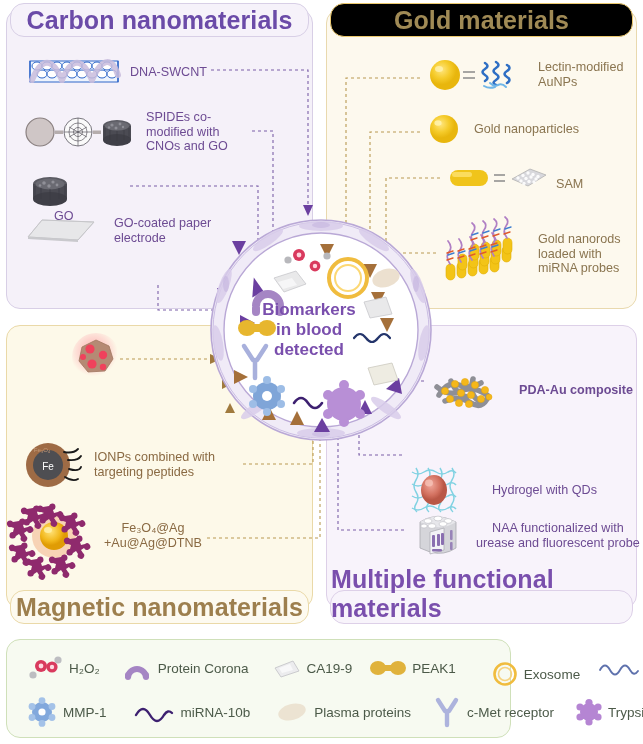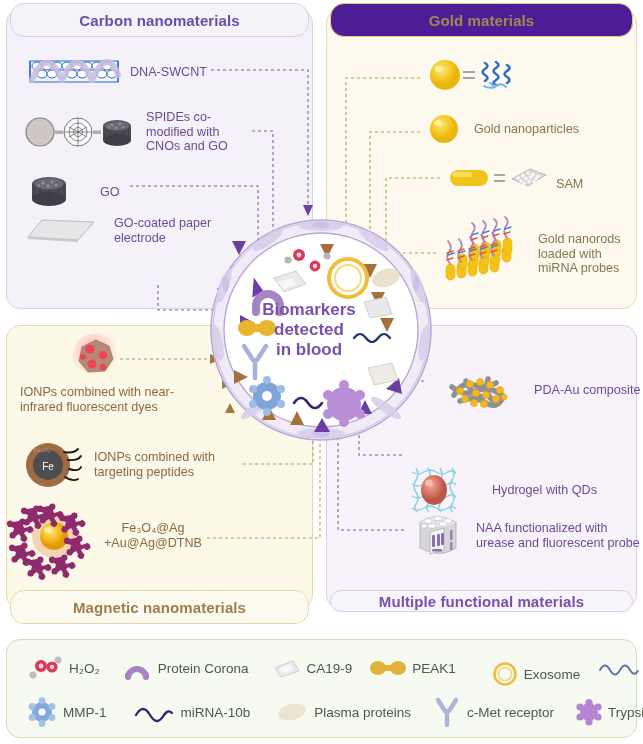--- a/index.html
+++ b/index.html
@@ -1,43 +1,43 @@
 <!DOCTYPE html>
 <html><head>
 <meta charset="utf-8">
 <style>
   html,body{margin:0;padding:0;background:#ffffff;}
   body{width:643px;height:744px;position:relative;overflow:hidden;
        font-family:"Liberation Sans","DejaVu Sans",sans-serif;}
   .panel-body{position:absolute;box-sizing:border-box;border-radius:14px;}
   .hdr{position:absolute;box-sizing:border-box;border-radius:14px;
        display:flex;align-items:center;justify-content:center;
-       font-weight:bold;font-size:15px;letter-spacing:.1px;}
+       font-weight:bold;font-size:25px;letter-spacing:.1px;}
   
   #carbon-body{left:6px;top:9px;width:307px;height:300px;background:#f5f1f9;
       border:1.2px solid #d8cfe6;}
   #carbon-hdr{left:10px;top:3px;width:299px;height:34px;background:#f6f2fa;
       border:1.2px solid #d8cfe6;color:#6b4ba8;}
   
   #gold-body{left:326px;top:9px;width:311px;height:300px;background:#fdf9ee;
       border:1.2px solid #e9d9ae;}
-  #gold-hdr{left:330px;top:3px;width:303px;height:34px;background:#4c1d95;
+  #gold-hdr{left:330px;top:3px;width:303px;height:34px;background:#000000;
       border:1.2px solid #ecc96e;color:#a08a55;}
   
   #mag-body{left:6px;top:325px;width:307px;height:284px;background:#fdf9e9;
       border:1.2px solid #ead9a8;}
   #mag-hdr{left:10px;top:590px;width:299px;height:34px;background:#fdfaf0;
       border:1.2px solid #ead9a8;color:#9d7f4e;}
   
   #multi-body{left:326px;top:325px;width:311px;height:284px;background:#f8f3fb;
       border:1.2px solid #ddd0e8;}
-  #multi-hdr{left:330px;top:590px;width:303px;height:22px;background:#f8f4fb;
-      border:1.2px solid #ddd0e8;color:#7a4fad;}
+  #multi-hdr{left:330px;top:590px;width:303px;height:34px;background:#f8f4fb;
+      border:1.2px solid #ddd0e8;color:#7a4fad;align-items:flex-end;}
   
-  #legend{left:6px;top:639px;width:631px;height:99px;background:#f7faf1;
+  #legend{left:6px;top:639px;width:505px;height:99px;background:#f7faf1;
       border:1.2px solid #cfe0b9;border-radius:14px;position:absolute;box-sizing:border-box;}
   .lg-row{position:absolute;left:0;width:100%;height:44px;display:flex;align-items:center;}
   .lg-item{display:flex;align-items:center;}
   .lg-label{font-size:13.5px;color:#4c5a49;white-space:nowrap;margin-left:6px;}
   .item{position:absolute;display:flex;align-items:center;}
   .lbl{font-size:12.6px;line-height:14.6px;color:#6d4b93;white-space:pre-line;}
   .lbl-g{color:#8a7550;}
   .lbl-m{color:#8a6a43;}
   .center-text{position:absolute;text-align:center;font-weight:bold;
      font-size:17px;line-height:20px;color:#7a4fad;}
@@ -117,21 +117,21 @@
           <path d="M81 14 L81 24 M86 16 L86 26 M93 17 L93 27 M100 16 L100 26 M105 14 L105 24"></path>
         </g>
       </g>
     </svg>
   </span>
   <span class="lbl" style="margin-left:12px;">SPIDEs co-
 modified with
 CNOs and GO</span>
 </div>
 
-<div class="item" style="left:26px;top:175px;">
+<div class="item" style="left:26px;top:175px;flex-direction:column;">
   <span>
     <svg width="46" height="34" viewBox="0 0 46 34">
       <ellipse cx="23" cy="9" rx="17" ry="7" fill="#5a5a62"></ellipse>
       <rect x="6" y="9" width="34" height="15" fill="#4b4b53"></rect>
       <ellipse cx="23" cy="24" rx="17" ry="7" fill="#3f3f47"></ellipse>
       <ellipse cx="23" cy="9" rx="14.5" ry="5.4" fill="#6a6a72"></ellipse>
       <g fill="#9a9aa2" opacity="0.8">
         <circle cx="17" cy="8" r="1.8"></circle>
           <circle cx="26" cy="7" r="1.6"></circle>
         <circle cx="22" cy="11" r="1.7"></circle>
@@ -182,20 +182,22 @@
         <path d="M57 6 q5 3 0 6 q-5 3 0 6 q5 3 0 6"></path>
         <path d="M68 5 q5 3 0 6 q-5 3 0 6 q5 3 0 6 q-5 3 0 5"></path>
         <path d="M79 8 q5 3 0 6 q-5 3 0 6 q5 3 0 6"></path>
       </g>
       <g stroke="#6fb6e8" stroke-width="2" fill="none" stroke-linecap="round">
         <path d="M62 26 q4 4 8 2 q4 -2 8 2"></path>
         <path d="M56 29 q5 3 11 1"></path>
       </g>
     </svg>
   </span>
+  <span class="lbl lbl-g" style="margin-left:10px;">Lectin-modified
+AuNPs</span>
 </div>
 
 <div class="item" style="left:428px;top:113px;">
   <span>
     <svg width="34" height="32" viewBox="0 0 34 32">
       <defs>
           <radialGradient id="gg2" cx="38%" cy="32%">
         <stop offset="0%" stop-color="#ffe680"></stop>
             <stop offset="60%" stop-color="#f5cb2a"></stop>
         <stop offset="100%" stop-color="#e8b60d"></stop>
@@ -307,22 +309,20 @@
       <polygon points="26,5 39,11 43,24 35,36 18,37 9,26 12,12" fill="#b58a74" stroke="#a0765f" stroke-width="0.8"></polygon>
       <g fill="#f0425c">
         <circle cx="20" cy="14" r="4.6"></circle>
           <circle cx="33" cy="20" r="4.2"></circle>
         <circle cx="22" cy="29" r="4.6"></circle>
           <circle cx="33" cy="32" r="3.2"></circle>
         <circle cx="13" cy="22" r="3"></circle>
       </g>
     </svg>
   </div>
-  <div class="lbl lbl-m" style="margin-top:4px;font-size:12.6px;">IONPs combined with near-
-infrared fluorescent dyes</div>
 </div>
 
 <div class="item" style="left:24px;top:440px;">
   <span>
     <svg width="58" height="50" viewBox="0 0 58 50">
       <circle cx="24" cy="25" r="22" fill="#9e6b45"></circle>
       <circle cx="24" cy="25" r="15" fill="#4e4e52"></circle>
       <text x="24" y="30" font-family="Liberation Sans, sans-serif" font-size="10" fill="#ffffff" text-anchor="middle">Fe</text>
       <text x="18" y="12" font-family="Liberation Sans, sans-serif" font-size="6" fill="#c59a79" text-anchor="middle">Fe₃O₄</text>
       <g stroke="#1a1a1a" stroke-width="1.9" fill="none" stroke-linecap="round">
@@ -380,21 +380,21 @@
   </span>
   <span class="lbl lbl-m" style="margin-left:14px;text-align:center;">Fe₃O₄@Ag
 +Au@Ag@DTNB</span>
 </div>
 
 <div class="panel-body" id="multi-body"></div>
 <div class="hdr" id="multi-hdr">
   <span>Multiple functional materials</span>
 </div>
 
-<div class="item" style="left:444px;top:371px;">
+<div class="item" style="left:429px;top:371px;font-weight:bold;">
   <span>
     <svg width="70" height="38" viewBox="0 0 70 38">
       <g stroke="#8f8f96" stroke-width="5.5" fill="none" stroke-linecap="round">
         <path d="M10 24 q8 -14 20 -10 q12 4 22 -2"></path>
         <path d="M8 16 q12 10 24 4 q12 -6 26 4"></path>
         <path d="M16 30 q14 -6 26 2 q10 6 16 -4"></path>
         <path d="M22 10 q6 14 16 16"></path>
         <path d="M44 8 q-4 16 6 22"></path>
       </g>
       <g fill="#f5b71b" stroke="#e0a40a" stroke-width="0.5">
@@ -436,21 +436,21 @@
         <stop offset="100%" stop-color="#b95746"></stop>
           </radialGradient>
         </defs>
       <ellipse cx="26" cy="26" rx="13" ry="15" fill="url(#qd1)"></ellipse>
       <ellipse cx="21" cy="19" rx="4" ry="3.4" fill="#f6c3b8" opacity="0.8"></ellipse>
     </svg>
   </span>
   <span class="lbl" style="margin-left:32px;">Hydrogel with QDs</span>
 </div>
 
-<div class="item" style="left:410px;top:510px;">
+<div class="item" style="left:410px;top:510px;text-align:center;">
   <span>
     <svg width="56" height="52" viewBox="0 0 56 52">
       <g>
         <path d="M10 12 q12 -8 26 -4 l10 4 l0 26 q-12 8 -26 4 l-10 -4 z" fill="#d5d5da" stroke="#a9a9b0" stroke-width="0.8"></path>
         <path d="M10 12 q12 -8 26 -4 l10 4 q-12 8 -26 4 z" fill="#e7e7eb"></path>
         <g fill="#ffffff" stroke="#b8b8bf" stroke-width="0.6">
           <ellipse cx="18" cy="11" rx="4" ry="2.4"></ellipse>
             <ellipse cx="28" cy="8.5" rx="4" ry="2.4"></ellipse>
           <ellipse cx="38" cy="11" rx="4" ry="2.4"></ellipse>
             <ellipse cx="22" cy="16" rx="4" ry="2.4"></ellipse>
@@ -637,22 +637,22 @@
         <circle cx="132" cy="177" r="5"></circle>
     </g>
   </g>
   <g>
     <polygon points="172,150 196,145 202,162 178,167" fill="#eeece2" stroke="#cbc9bf" stroke-width="0.8"></polygon>
   </g>
 </svg>
 
 <div class="center-text" style="left:238px;top:300px;width:142px;">
   <div>Biomarkers</div>
+  <div>in blood</div>
   <div>detected</div>
-  <div>in blood</div>
 </div>
 
 <div id="legend">
   <div class="lg-row" style="top:6px;padding-left:20px;">
 
     <div class="lg-item" style="margin-right:22px;">
       <span>
         <svg width="36" height="26" viewBox="0 0 36 26">
           <circle cx="14" cy="11" r="6" fill="#d93a5e"></circle>
             <circle cx="14" cy="11" r="2.4" fill="#ffd9e1"></circle>

